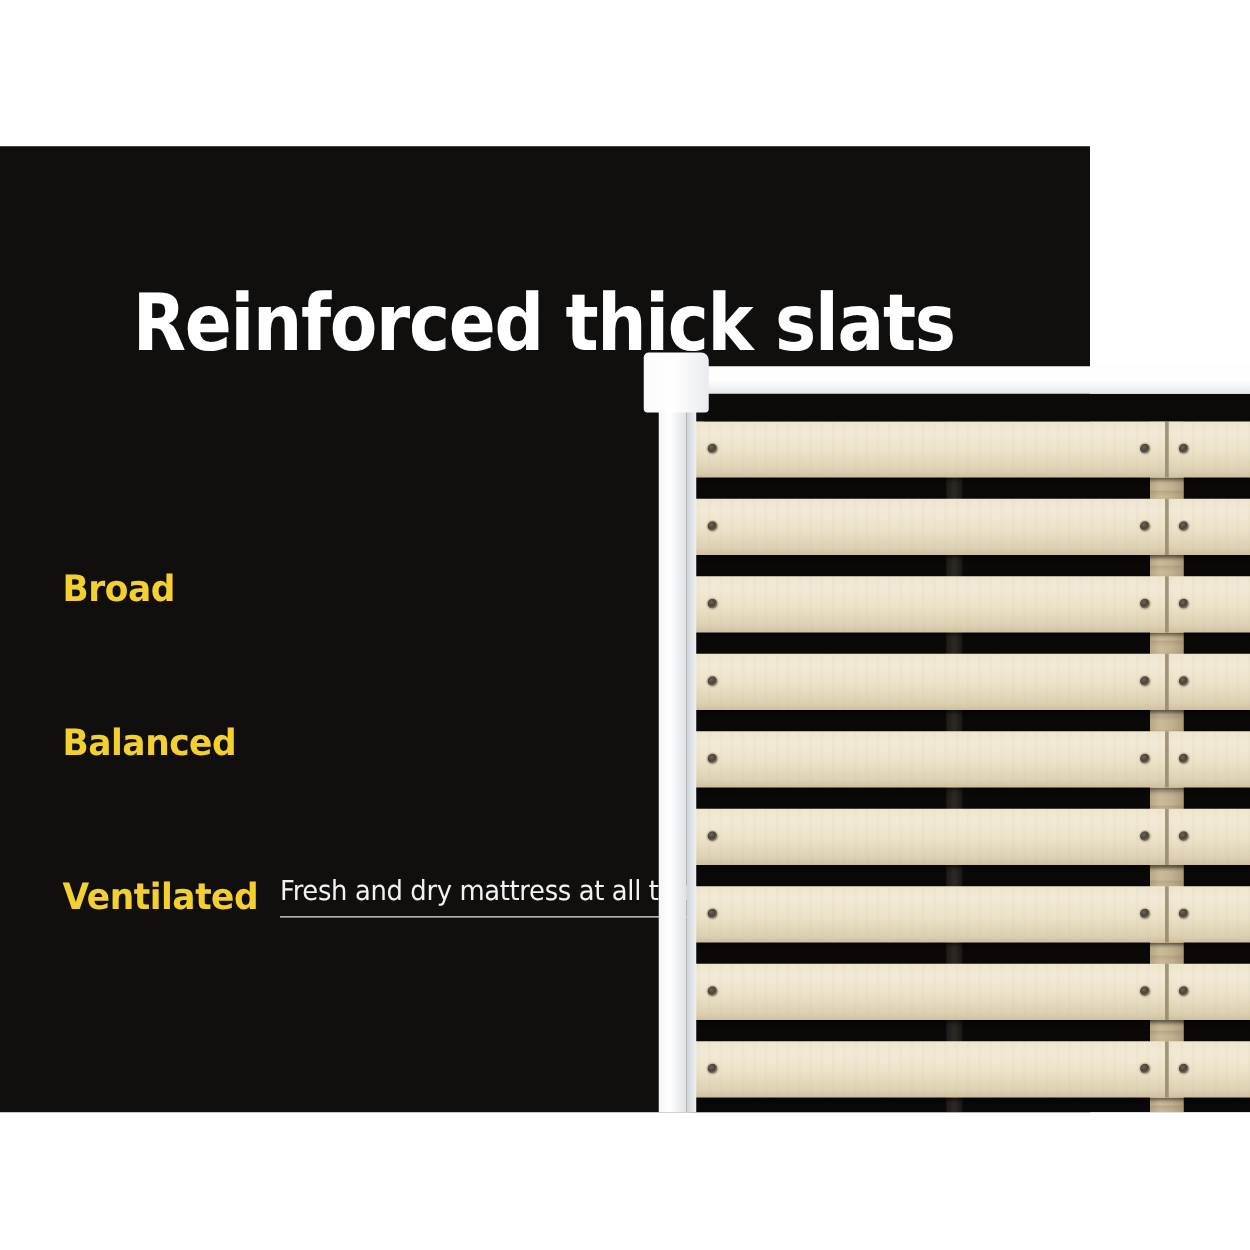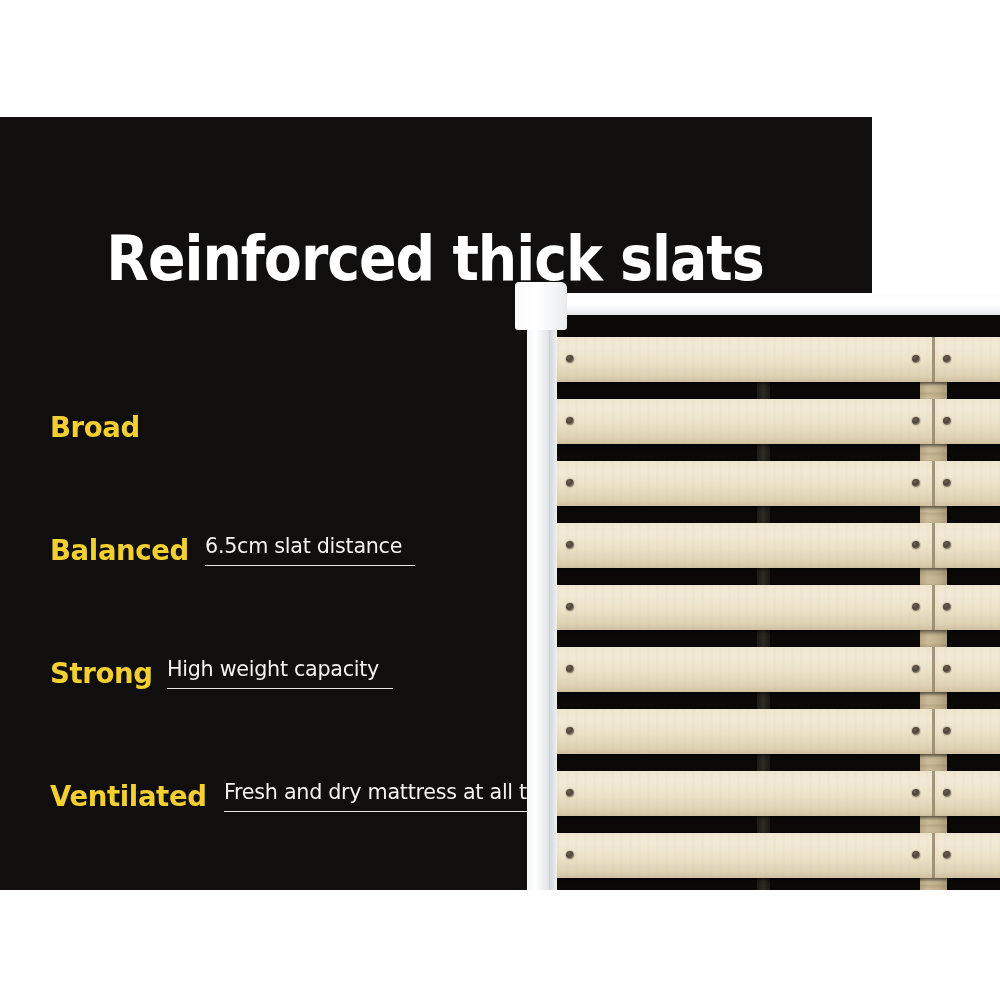--- a/index.html
+++ b/index.html
@@ -47,21 +47,21 @@
 
   
   #feature-list {
     position: absolute;
     left: 50px;
     top: 248px;
     width: 520px;
   }
   .feature-row {
     display: flex;
-    align-items: center;
+    align-items: flex-end;
     height: 123px;
   }
   .feature-key {
     color: #f3d02f;
     font-family: "DejaVu Sans", "Liberation Sans", sans-serif;
     font-size: 29px;
     font-weight: 700;
     letter-spacing: -0.4px;
     white-space: nowrap;
     transform: scaleX(0.95);
@@ -257,31 +257,22 @@
   <h1 id="headline">Reinforced thick slats</h1>
 
   <div id="feature-list">
 
     <div class="feature-row">
       <span class="feature-key">Broad</span>
     </div>
 
     <div class="feature-row">
       <span class="feature-key">Balanced</span>
-      <span class="feature-val-wrap">
-        <span class="feature-val">6.5cm slat distance</span>
-      </span>
     </div>
 
-    <div class="feature-row">
-      <span class="feature-key">Strong</span>
-      <span class="feature-val-wrap">
-        <span class="feature-val">High weight capacity</span>
-      </span>
-    </div>
 
     <div class="feature-row">
       <span class="feature-key">Ventilated</span>
       <span class="feature-val-wrap">
         <span class="feature-val">Fresh and dry mattress at all times</span>
       </span>
     </div>
 
   </div>
 </div>

